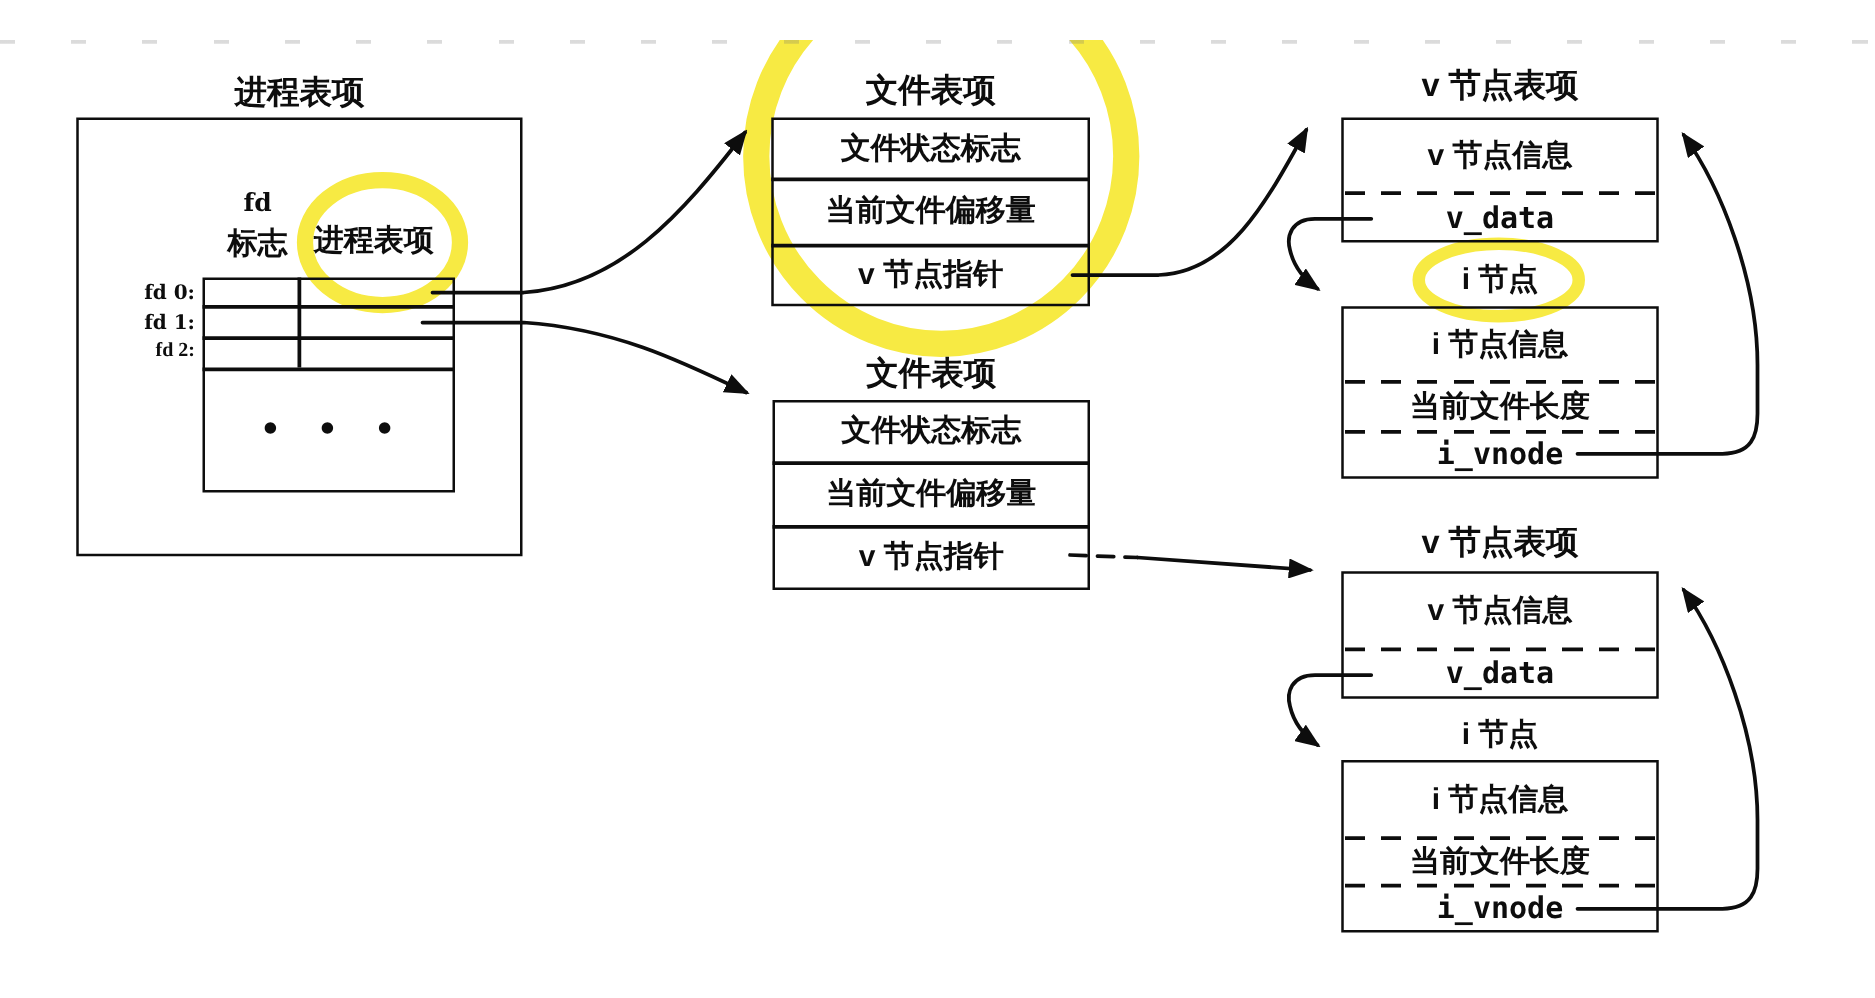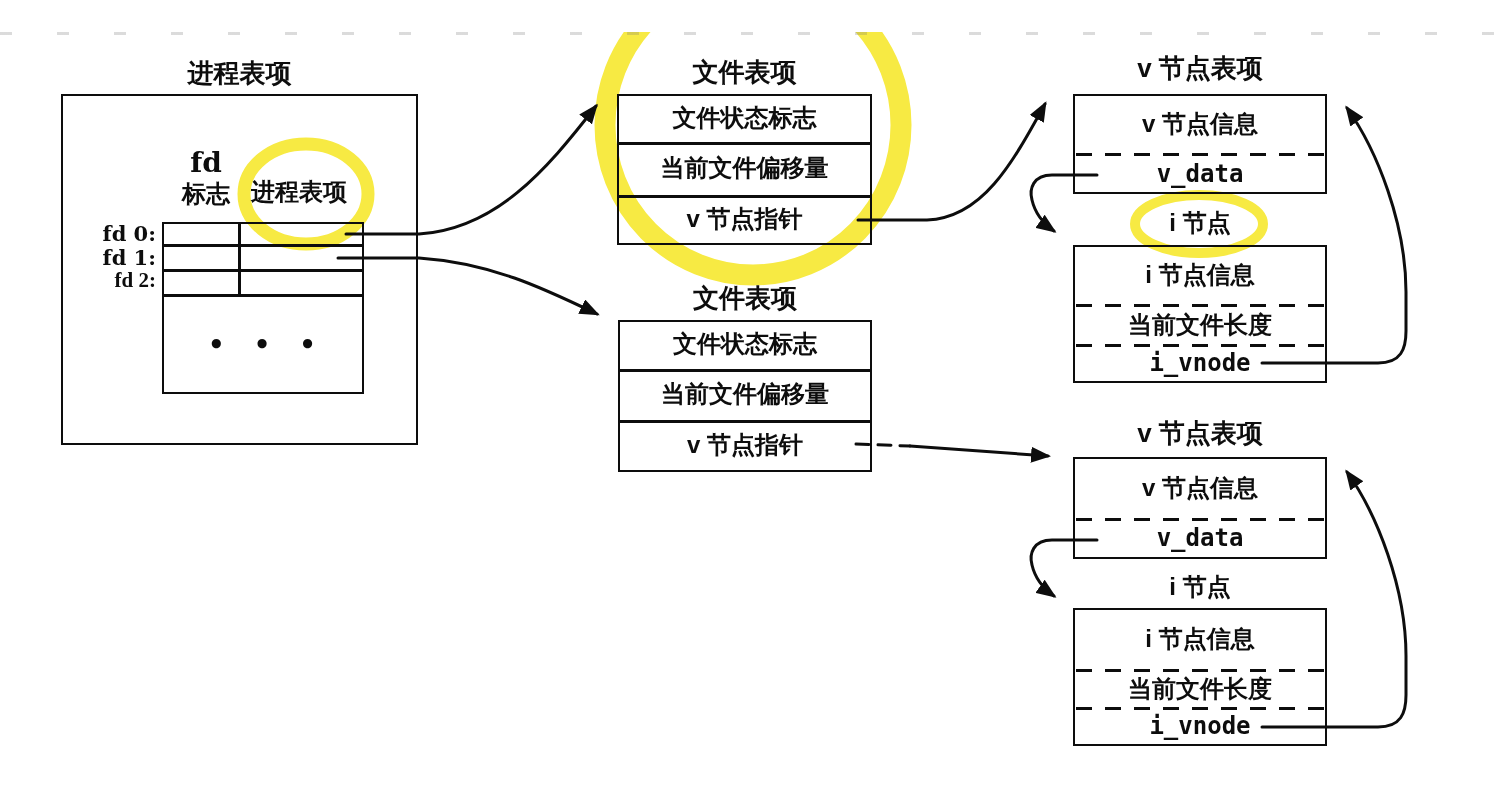--- a/index.html
+++ b/index.html
@@ -9,22 +9,22 @@
   #rings{z-index:0;}
   #arrows{z-index:3;}
   .box{position:absolute;border:2.5px solid #0d0d0d;box-sizing:border-box;background:transparent;z-index:1;}
   .txt{position:absolute;z-index:2;font-weight:bold;color:#0d0d0d;display:flex;align-items:center;justify-content:center;text-align:center;white-space:nowrap;}
   .cn{font-family:"Liberation Sans",sans-serif;}
   .mono{font-family:"DejaVu Sans Mono",monospace;}
   .serif{font-family:"DejaVu Serif",serif;}
   .right{justify-content:flex-end;text-align:right;}
   .t26{font-size:26px;}
   .t24{font-size:24px;}
-  .t22{font-size:28px;}
-  .t21{font-size:21px;}
+  .t22{font-size:20px;}
+  .t21{font-size:16px;}
   .div-solid{position:absolute;height:2.5px;background:#0d0d0d;z-index:2;}
   .div-dash{position:absolute;height:3px;z-index:2;
      background:repeating-linear-gradient(90deg,#0d0d0d 0 16px,rgba(0,0,0,0) 16px 29px);}
   .vline{position:absolute;width:2.5px;background:#0d0d0d;z-index:2;}
   #scan-noise{position:absolute;left:0;top:0;width:100%;height:3px;opacity:.45;z-index:4;
      background:repeating-linear-gradient(90deg,rgba(110,110,110,.55) 0 12px,rgba(0,0,0,0) 12px 57px);}
   #caption{position:absolute;left:475px;top:735px;display:flex;gap:42px;z-index:2;
      font-weight:bold;font-size:34px;color:#0d0d0d;}
   #caption .cap-title{letter-spacing:2px;}
   .dots{font-size:26px;word-spacing:16px;letter-spacing:2px;}

